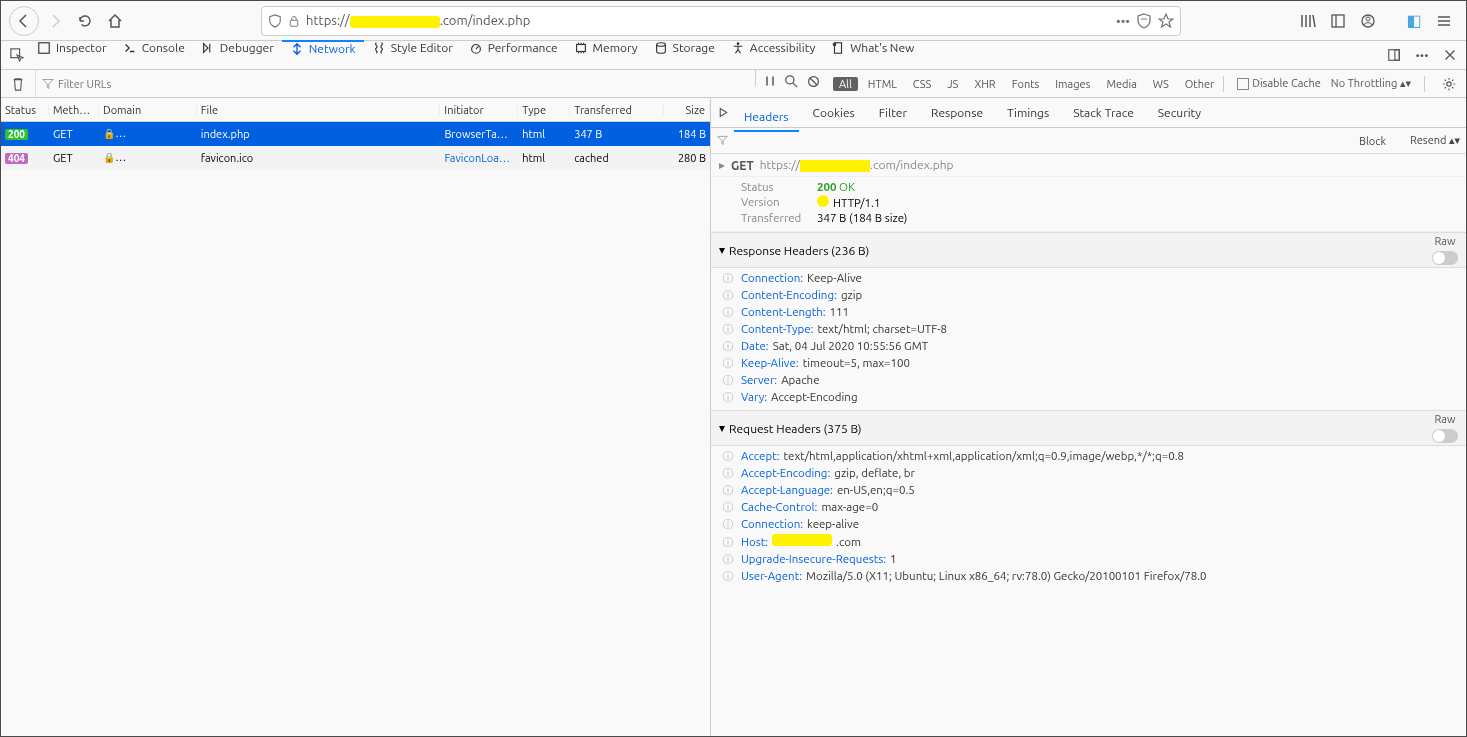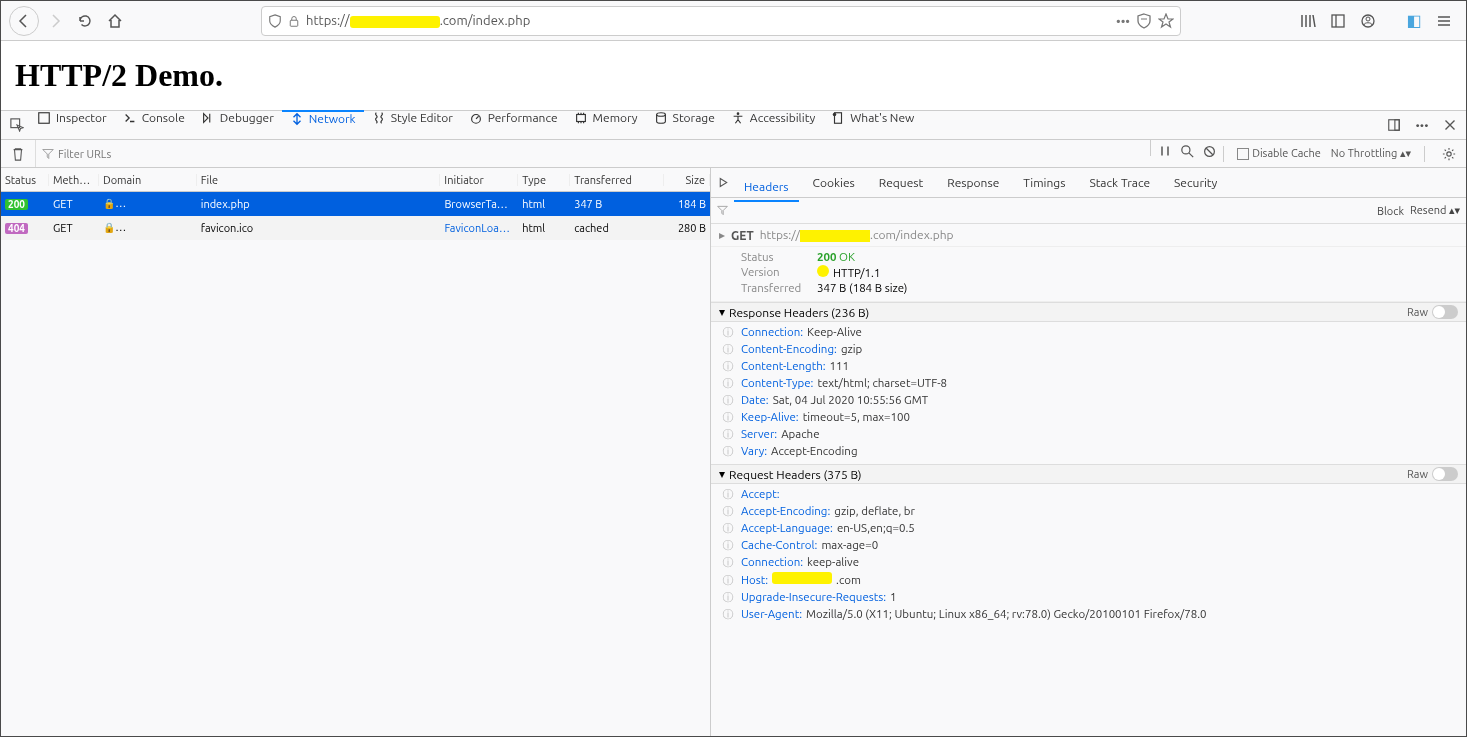--- a/index.html
+++ b/index.html
@@ -56,29 +56,29 @@
 .redact-cell{ background:#fef200; display:inline-block; width:70px; height:12px; border-radius:3px; vertical-align:middle;}
 .init-link{ color:#0060df; }
 
 
 .net-detail { flex:1; display:flex; flex-direction:column; font-size:12px; min-width:0;}
 .detail-tabs{ height:30px; border-bottom:1px solid #ccc; display:flex; align-items:center; gap:4px; padding:0 6px;}
 .dtab { padding:0 10px; height:100%; display:flex; align-items:center; cursor:pointer; color:#333;}
 .dtab.active{ color:#0060df; border-bottom:2px solid #0a84ff; margin-bottom:-1px;margin-top:9px;}
 .detail-bar{ height:26px; border-bottom:1px solid #ddd; display:flex; align-items:center; padding:0 6px; color:#888; gap:6px;}
 .detail-bar input{ border:none; background:transparent; font-size:11px; flex:1; outline:none;}
-.detail-bar .right{ margin-left:auto; color:#444; display:flex; gap:6px; align-items:center; font-size:11px;}
+.detail-bar .right{ margin-left:auto; color:#444; display:flex; gap:24px; align-items:center; font-size:11px;}
 .req-line{ padding:4px 8px; display:flex; align-items:center; gap:6px; color:#888; border-bottom:1px solid #eee; font-size:12px;}
 .kv-block{ padding: 2px 10px 6px 30px; border-bottom:1px solid #eee; }
 .kv { display:flex; gap:6px; padding:1px 0; font-size:11.5px;}
 .kv .lbl{ color:#888; width:70px;}
 .kv .grn{ color:#2ba12b; font-weight:bold;}
 .kv .yel-dot{ width:12px; height:12px; background:#fef200; border-radius:50%; display:inline-block; margin-right:4px;}
 .sect-head{ background:#f3f3f3; border-top:1px solid #ddd; border-bottom:1px solid #ddd; padding:2px 8px; font-size:12px; display:flex; align-items:center; gap:4px;}
-.sect-head .raw{ margin-left:auto; display:flex; align-items:center; gap:4px; font-size:11px; color:#555;}
+.sect-head .raw{ margin-left:auto; display:flex; align-items:center; gap:4px; font-size:11px; color:#555;flex-direction:column;}
 .toggle{ width:26px; height:14px; background:#ccc; border-radius:8px; position:relative;}
 .toggle::after{ content:''; position:absolute; width:12px; height:12px; background:#fff; border-radius:50%; top:1px; left:1px;}
 .hdr-list { padding: 2px 8px 4px 8px; }
 .hdr-row { display:flex; gap:4px; align-items:baseline; padding:1px 0; font-size:11.5px;}
 .hdr-row .q{ width:18px; color:#bbb; font-size:11px; text-align:center;}
 .hdr-row .hk{ color:#0060df; }
 .hdr-row .hv{ color:#333; }
 svg { display:block; }
 .chk{ width:12px; height:12px; border:1px solid #888; display:inline-block; vertical-align:middle; margin-right:3px;}
 .sep{ width:1px; height:16px; background:#ccc; margin:0 3px;}
@@ -157,23 +157,20 @@
     <div class="tb-btn" style="width:14px"></div>
     <div class="tb-btn" style="color:#4aa6de;">◧</div>
     <div class="tb-btn">
           <svg width="16" height="16" viewBox="0 0 16 16">
             <path d="M2 4 H14 M2 8 H14 M2 12 H14" stroke="#555" stroke-width="1.5"></path>
           </svg>
         </div>
   </div>
 </div>
 
-<div class="page">
-  <h1>HTTP/2 Demo.</h1>
-</div>
 
 <div class="devtools">
   <div class="dt-tabs">
     <div class="tb-btn" style="width:24px;height:24px;">
           <svg width="14" height="14" viewBox="0 0 16 16">
             <rect x="1" y="1" width="10" height="10" fill="none" stroke="#555" stroke-width="1.3"></rect>
             <path d="M8 8 L15 11 L12 12 L11 15 Z" fill="none" stroke="#555" stroke-width="1.2"></path>
           </svg>
         </div>
     <div id="dt-tabs-container" style="display:flex;height:100%;">
@@ -285,20 +282,32 @@
           <svg width="13" height="13" viewBox="0 0 16 16">
             <circle cx="6" cy="6" r="5" fill="none" stroke="#555" stroke-width="1.5"></circle>
             <path d="M10 10 L15 15" stroke="#555" stroke-width="1.5"></path>
           </svg>
         </div>
     <div class="icon-btn">
           <svg width="13" height="13" viewBox="0 0 16 16">
             <circle cx="8" cy="8" r="6" fill="none" stroke="#555" stroke-width="1.5"></circle>
             <path d="M4 4 L12 12" stroke="#555" stroke-width="1.5"></path>
           </svg>
+        </div>
+    <div class="pill-group" id="pills">
+          <span class="pill active">All</span>
+          <span class="pill">HTML</span>
+          <span class="pill">CSS</span>
+          <span class="pill">JS</span>
+          <span class="pill">XHR</span>
+          <span class="pill">Fonts</span>
+          <span class="pill">Images</span>
+          <span class="pill">Media</span>
+          <span class="pill">WS</span>
+          <span class="pill">Other</span>
         </div>
     <div class="net-right">
       <div class="sep"></div>
       <label><span class="chk"></span><span>Disable Cache</span></label>
       <span><span>No Throttling</span> ▴▾</span>
       <div class="sep"></div>
       <div class="icon-btn">
             <svg width="14" height="14" viewBox="0 0 16 16">
               <circle cx="8" cy="8" r="2.5" fill="none" stroke="#555" stroke-width="1.3"></circle>
               <path d="M8 1 V3 M8 13 V15 M1 8 H3 M13 8 H15 M3 3 L4.5 4.5 M11.5 11.5 L13 13 M13 3 L11.5 4.5 M4.5 11.5 L3 13" stroke="#555" stroke-width="1.3"></path>
@@ -346,21 +355,21 @@
 
     <div class="net-detail">
       <div class="detail-tabs" id="detail-tabs">
         <div class="icon-btn">
               <svg width="13" height="13" viewBox="0 0 16 16">
                 <path d="M4 3 L12 8 L4 13 Z" fill="none" stroke="#555" stroke-width="1.3"></path>
               </svg>
             </div>
       <div class="dtab active">Headers</div>
             <div class="dtab">Cookies</div>
-            <div class="dtab">Request</div>
+            <div class="dtab">Filter</div>
             <div class="dtab">Response</div>
             <div class="dtab">Timings</div>
             <div class="dtab">Stack Trace</div>
             <div class="dtab">Security</div>
           </div>
       <div class="detail-bar">
         <span>
               <svg width="11" height="11" viewBox="0 0 16 16">
                 <path d="M1 2 H15 L9 8 V14 L7 12 V8 Z" fill="none" stroke="#999" stroke-width="1.2"></path>
               </svg>
@@ -436,20 +445,21 @@
             </div>
           </div>
       <div class="sect-head">▾ <span>Request Headers (375 B)</span><span class="raw">
               <span>Raw</span>
               <span class="toggle"></span>
             </span></div>
       <div class="hdr-list" id="req-headers">
             <div class="hdr-row">
               <span class="q">ⓘ</span>
               <span class="hk">Accept:</span> 
+              <span class="hv">text/html,application/xhtml+xml,application/xml;q=0.9,image/webp,*/*;q=0.8</span>
             </div>
             <div class="hdr-row">
               <span class="q">ⓘ</span>
               <span class="hk">Accept-Encoding:</span> 
               <span class="hv">gzip, deflate, br</span>
             </div>
             <div class="hdr-row">
               <span class="q">ⓘ</span>
               <span class="hk">Accept-Language:</span> 
               <span class="hv">en-US,en;q=0.5</span>

